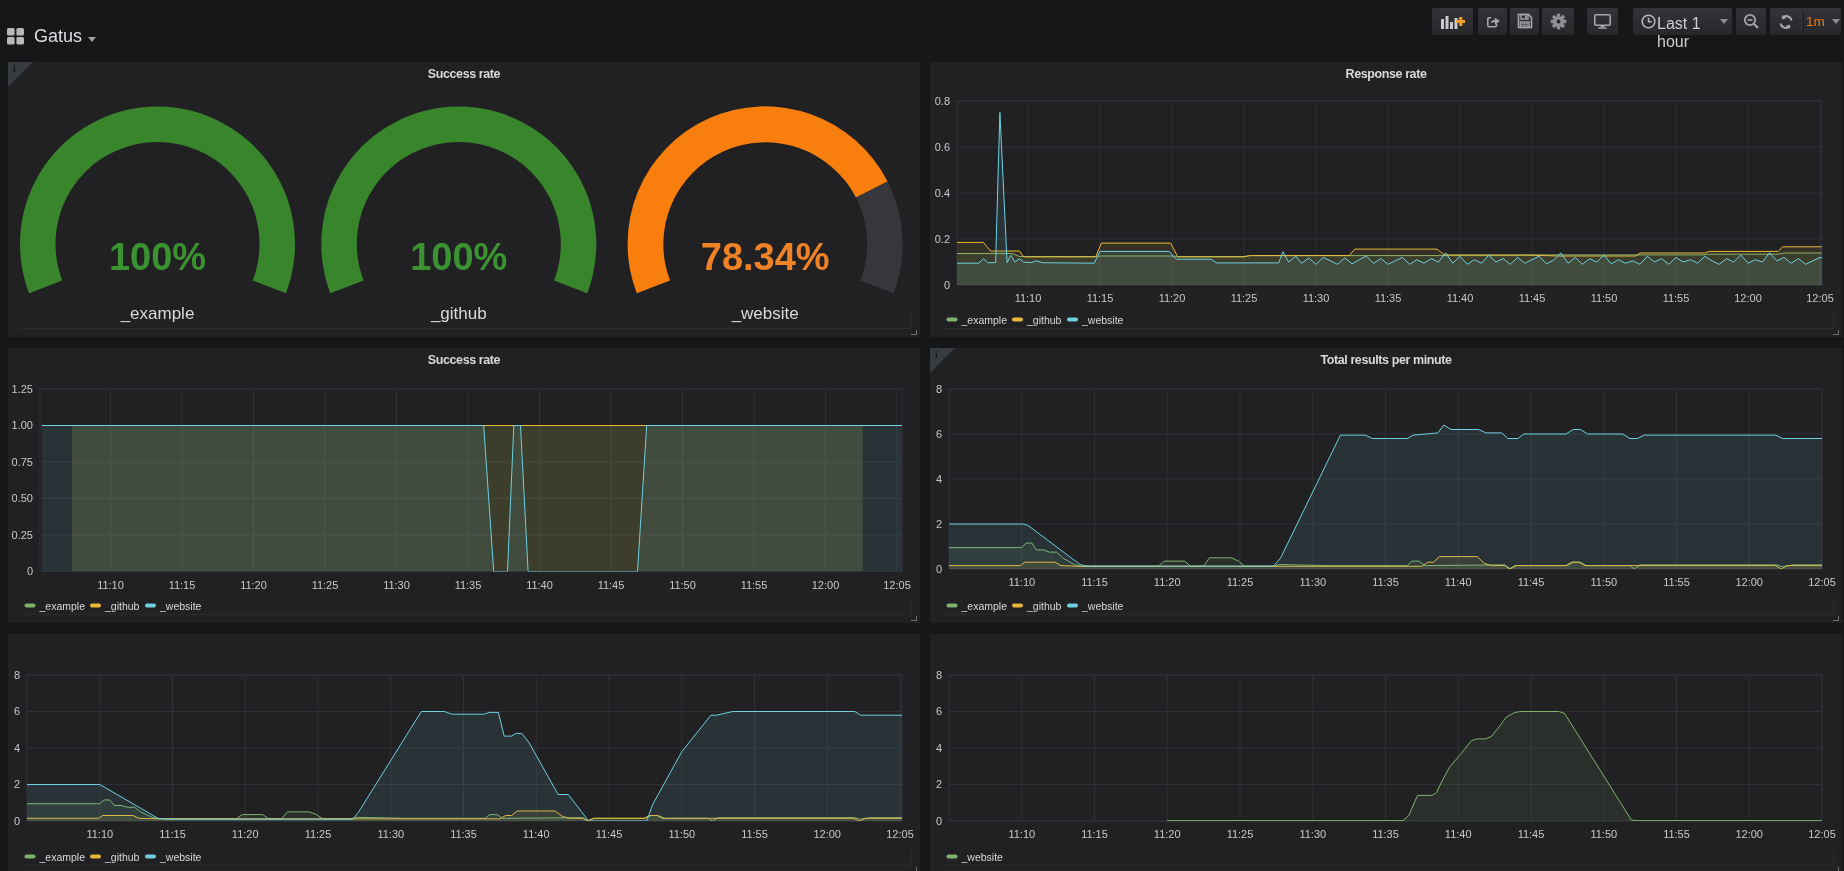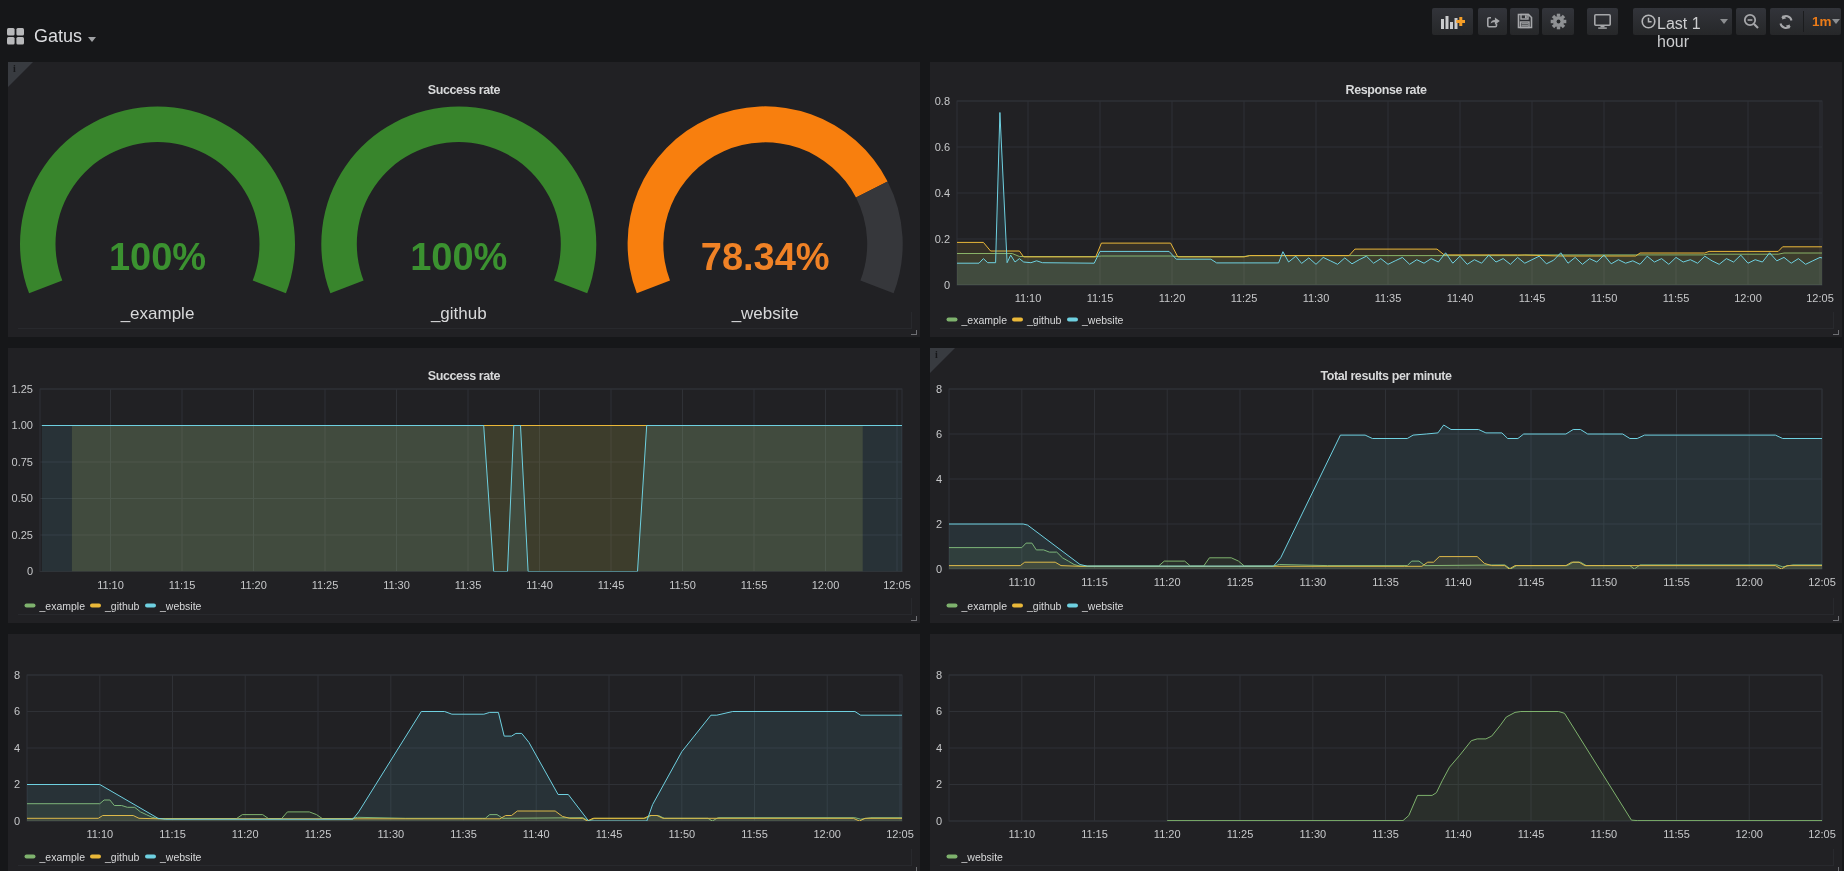--- a/index.html
+++ b/index.html
@@ -1,19 +1,19 @@
 <!DOCTYPE html>
 <html><head><meta charset="utf-8"><style>
 
 * { margin:0; padding:0; box-sizing:border-box; }
 html,body { width:1844px; height:871px; background:#161719; overflow:hidden;
   font-family:"Liberation Sans", sans-serif; position:relative; }
 .panel { position:absolute; background:#212124; }
 .ptitle { position:absolute; top:0; left:0; right:0; height:25px; line-height:25px;
-  text-align:center; font-size:12.5px; font-weight:bold; color:#d8d9da; letter-spacing:-0.4px;margin-top:16px; }
+  text-align:center; font-size:12.5px; font-weight:bold; color:#d8d9da; letter-spacing:-0.4px; }
 .infocorner { position:absolute; top:0; left:0; width:0; height:0;
   border-top:25px solid #383b40; border-right:25px solid transparent; }
 .infoi { position:absolute; top:1px; left:5px; font-size:10px; font-weight:bold; color:#161719;
   font-family:"Liberation Serif", serif; }
 .rescorner { position:absolute; right:3px; bottom:2px; width:6px; height:5px;
   border-right:1px solid #6e6f73; border-bottom:1px solid #6e6f73; }
 .diml-h { position:absolute; left:10px; right:8px; bottom:8px; height:1px; background:#28292d; }
 .diml-v { position:absolute; right:8px; bottom:8px; width:1px; height:17px; background:#28292d; }
 .navbtn { position:absolute; top:8px; height:27px; border-radius:2px;
   background:linear-gradient(#32343a,#262729); }
@@ -92,21 +92,21 @@
 </svg>
   </div>
 <div class="navbtn" style="left:1770px;width:71px">
     <svg style="position:absolute;left:8px;top:5.5px" width="16" height="16" viewBox="0 0 16 16">
 <path d="M2.5 9.5 a5.5 5.5 0 0 0 9.5 2.5" fill="none" stroke="#a6a7aa" stroke-width="2"></path>
 <path d="M13.5 6.5 a5.5 5.5 0 0 0 -9.5 -2.5" fill="none" stroke="#a6a7aa" stroke-width="2"></path>
 <path d="M4.6 1.2 L4.2 5.6 L8.4 4.2 Z" fill="#a6a7aa"></path>
 <path d="M11.4 14.8 L11.8 10.4 L7.6 11.8 Z" fill="#a6a7aa"></path>
 </svg>
 <div style="position:absolute;left:33px;top:3px;bottom:3px;width:1px;background:#1b1c1e"></div>
-<div style="position:absolute;left:42px;top:6px;font-size:13.5px;font-weight:bold;color:#eb7b18">1m</div>
+<div style="position:absolute;left:36px;top:6px;font-size:13.5px;font-weight:normal;color:#eb7b18">1m</div>
 <div style="position:absolute;left:62px;top:11px;width:0;height:0;border-left:4.5px solid transparent;border-right:4.5px solid transparent;border-top:5px solid #8c8e91"></div>
   </div>
 <div class="panel" style="left:8px;top:62px;width:912px;height:275px">
     <div class="ptitle">Success rate</div>
     <div class="infocorner"></div>
     <div class="infoi">i</div>
     <div class="diml-h"></div>
     <div class="diml-v"></div>
     <div class="rescorner"></div>
   </div>

